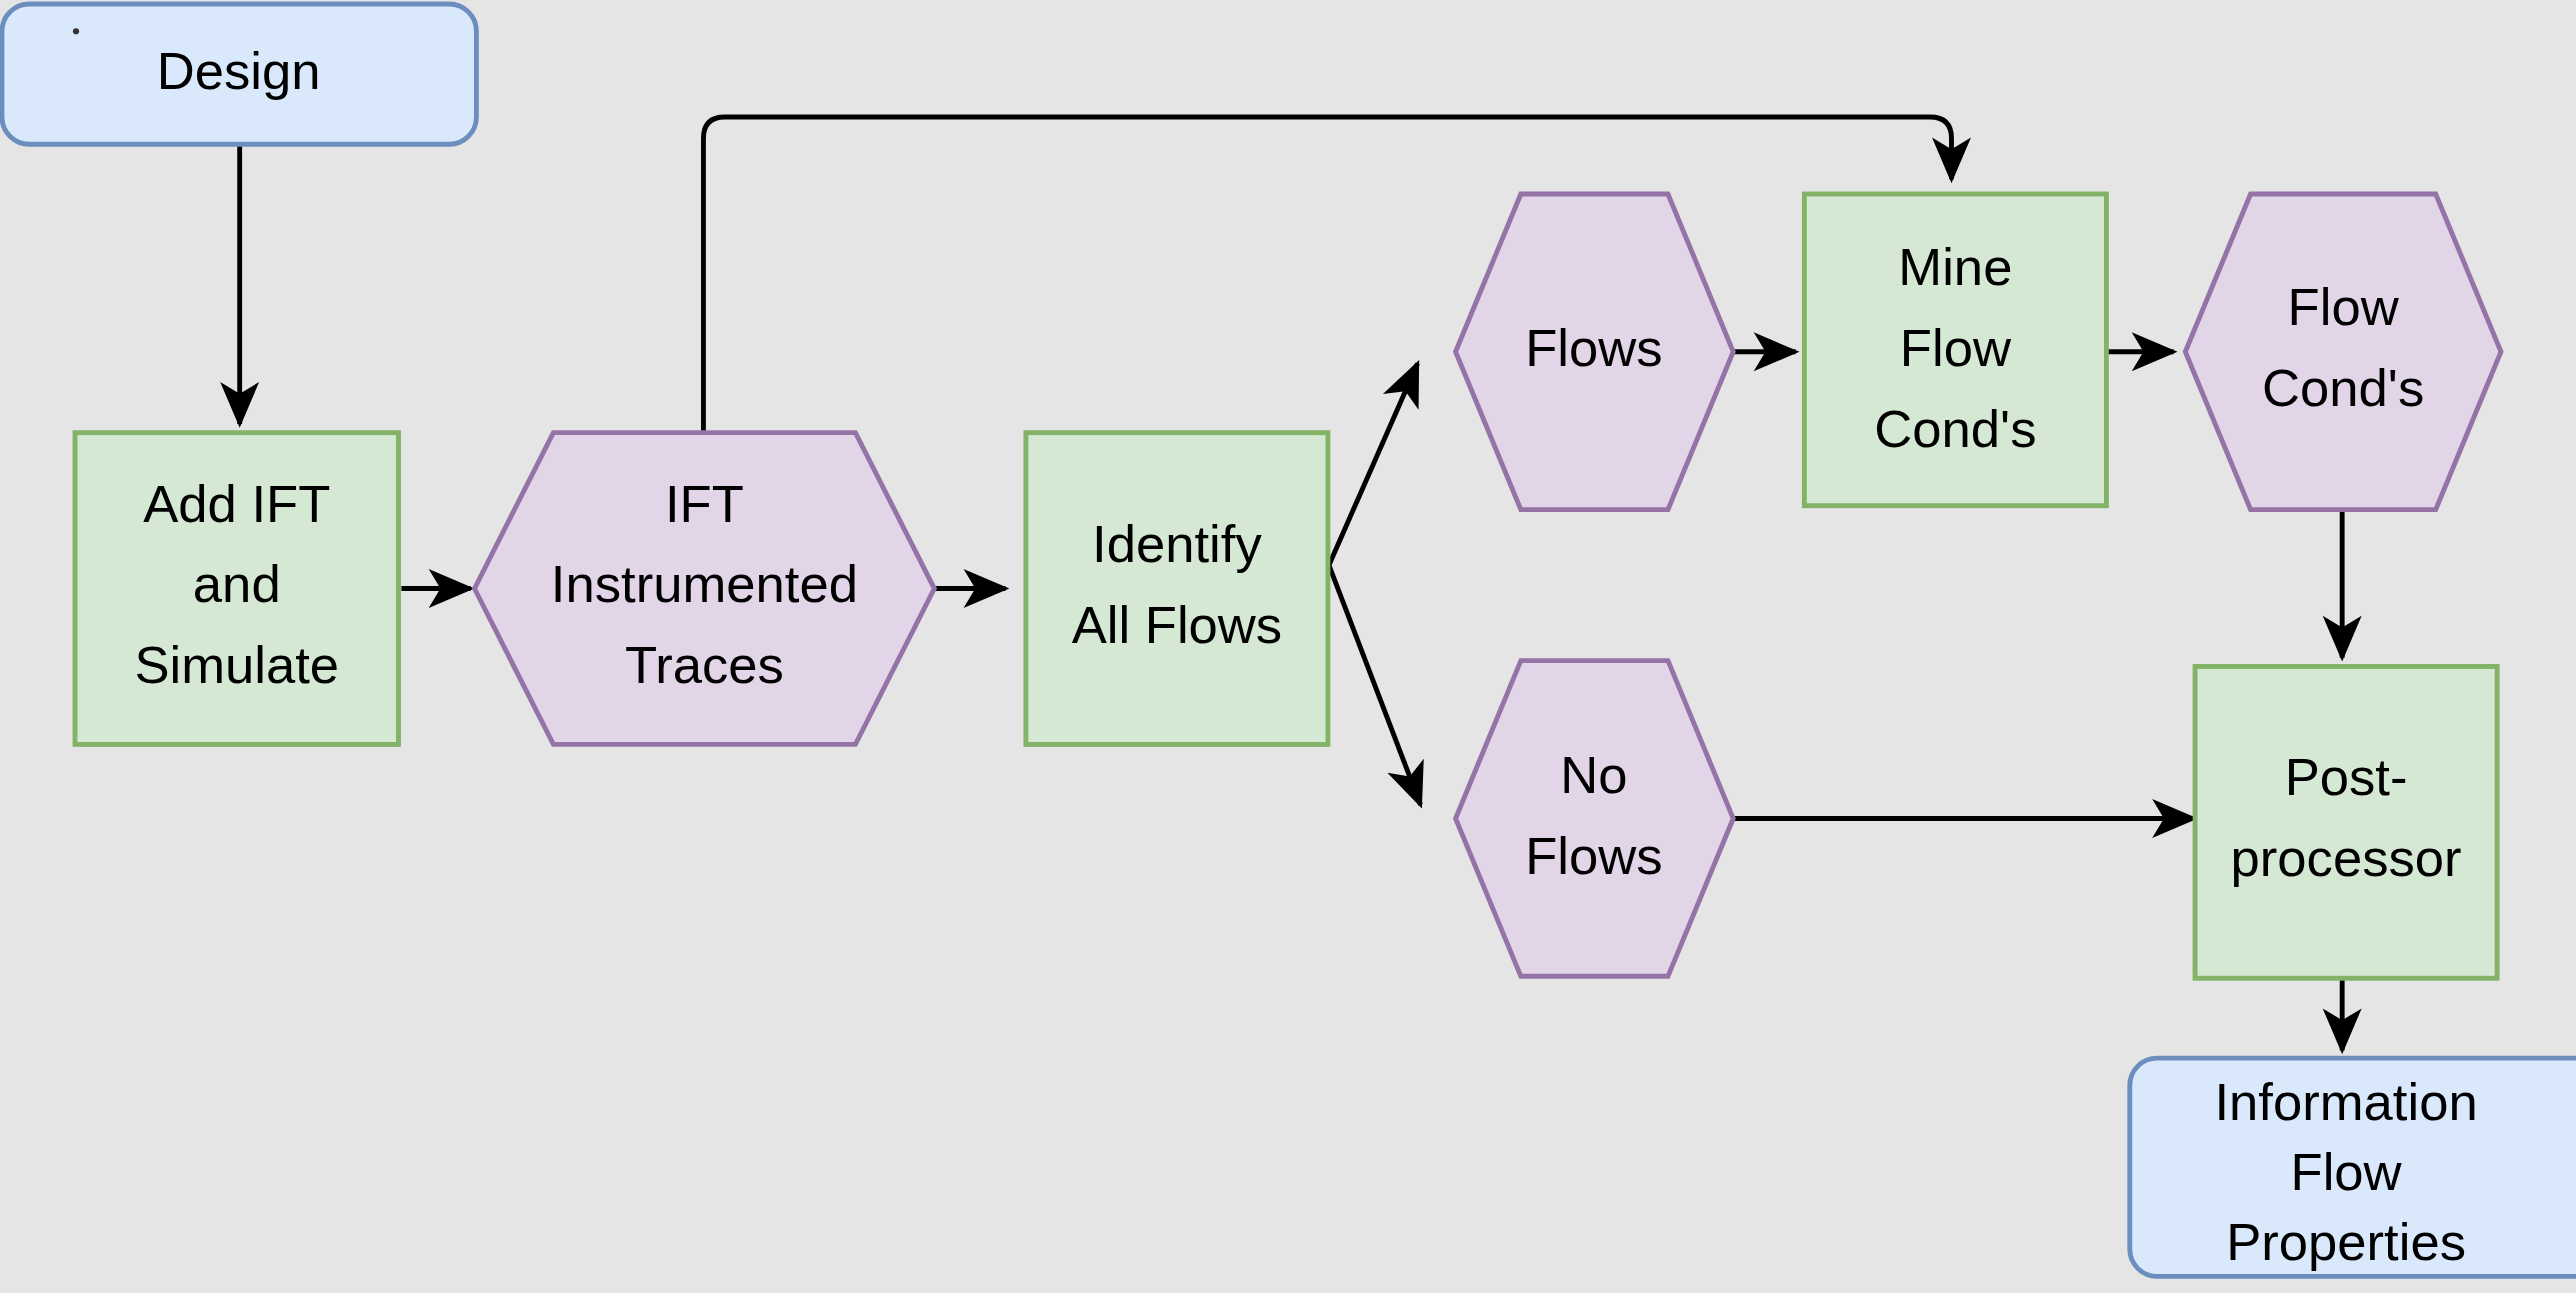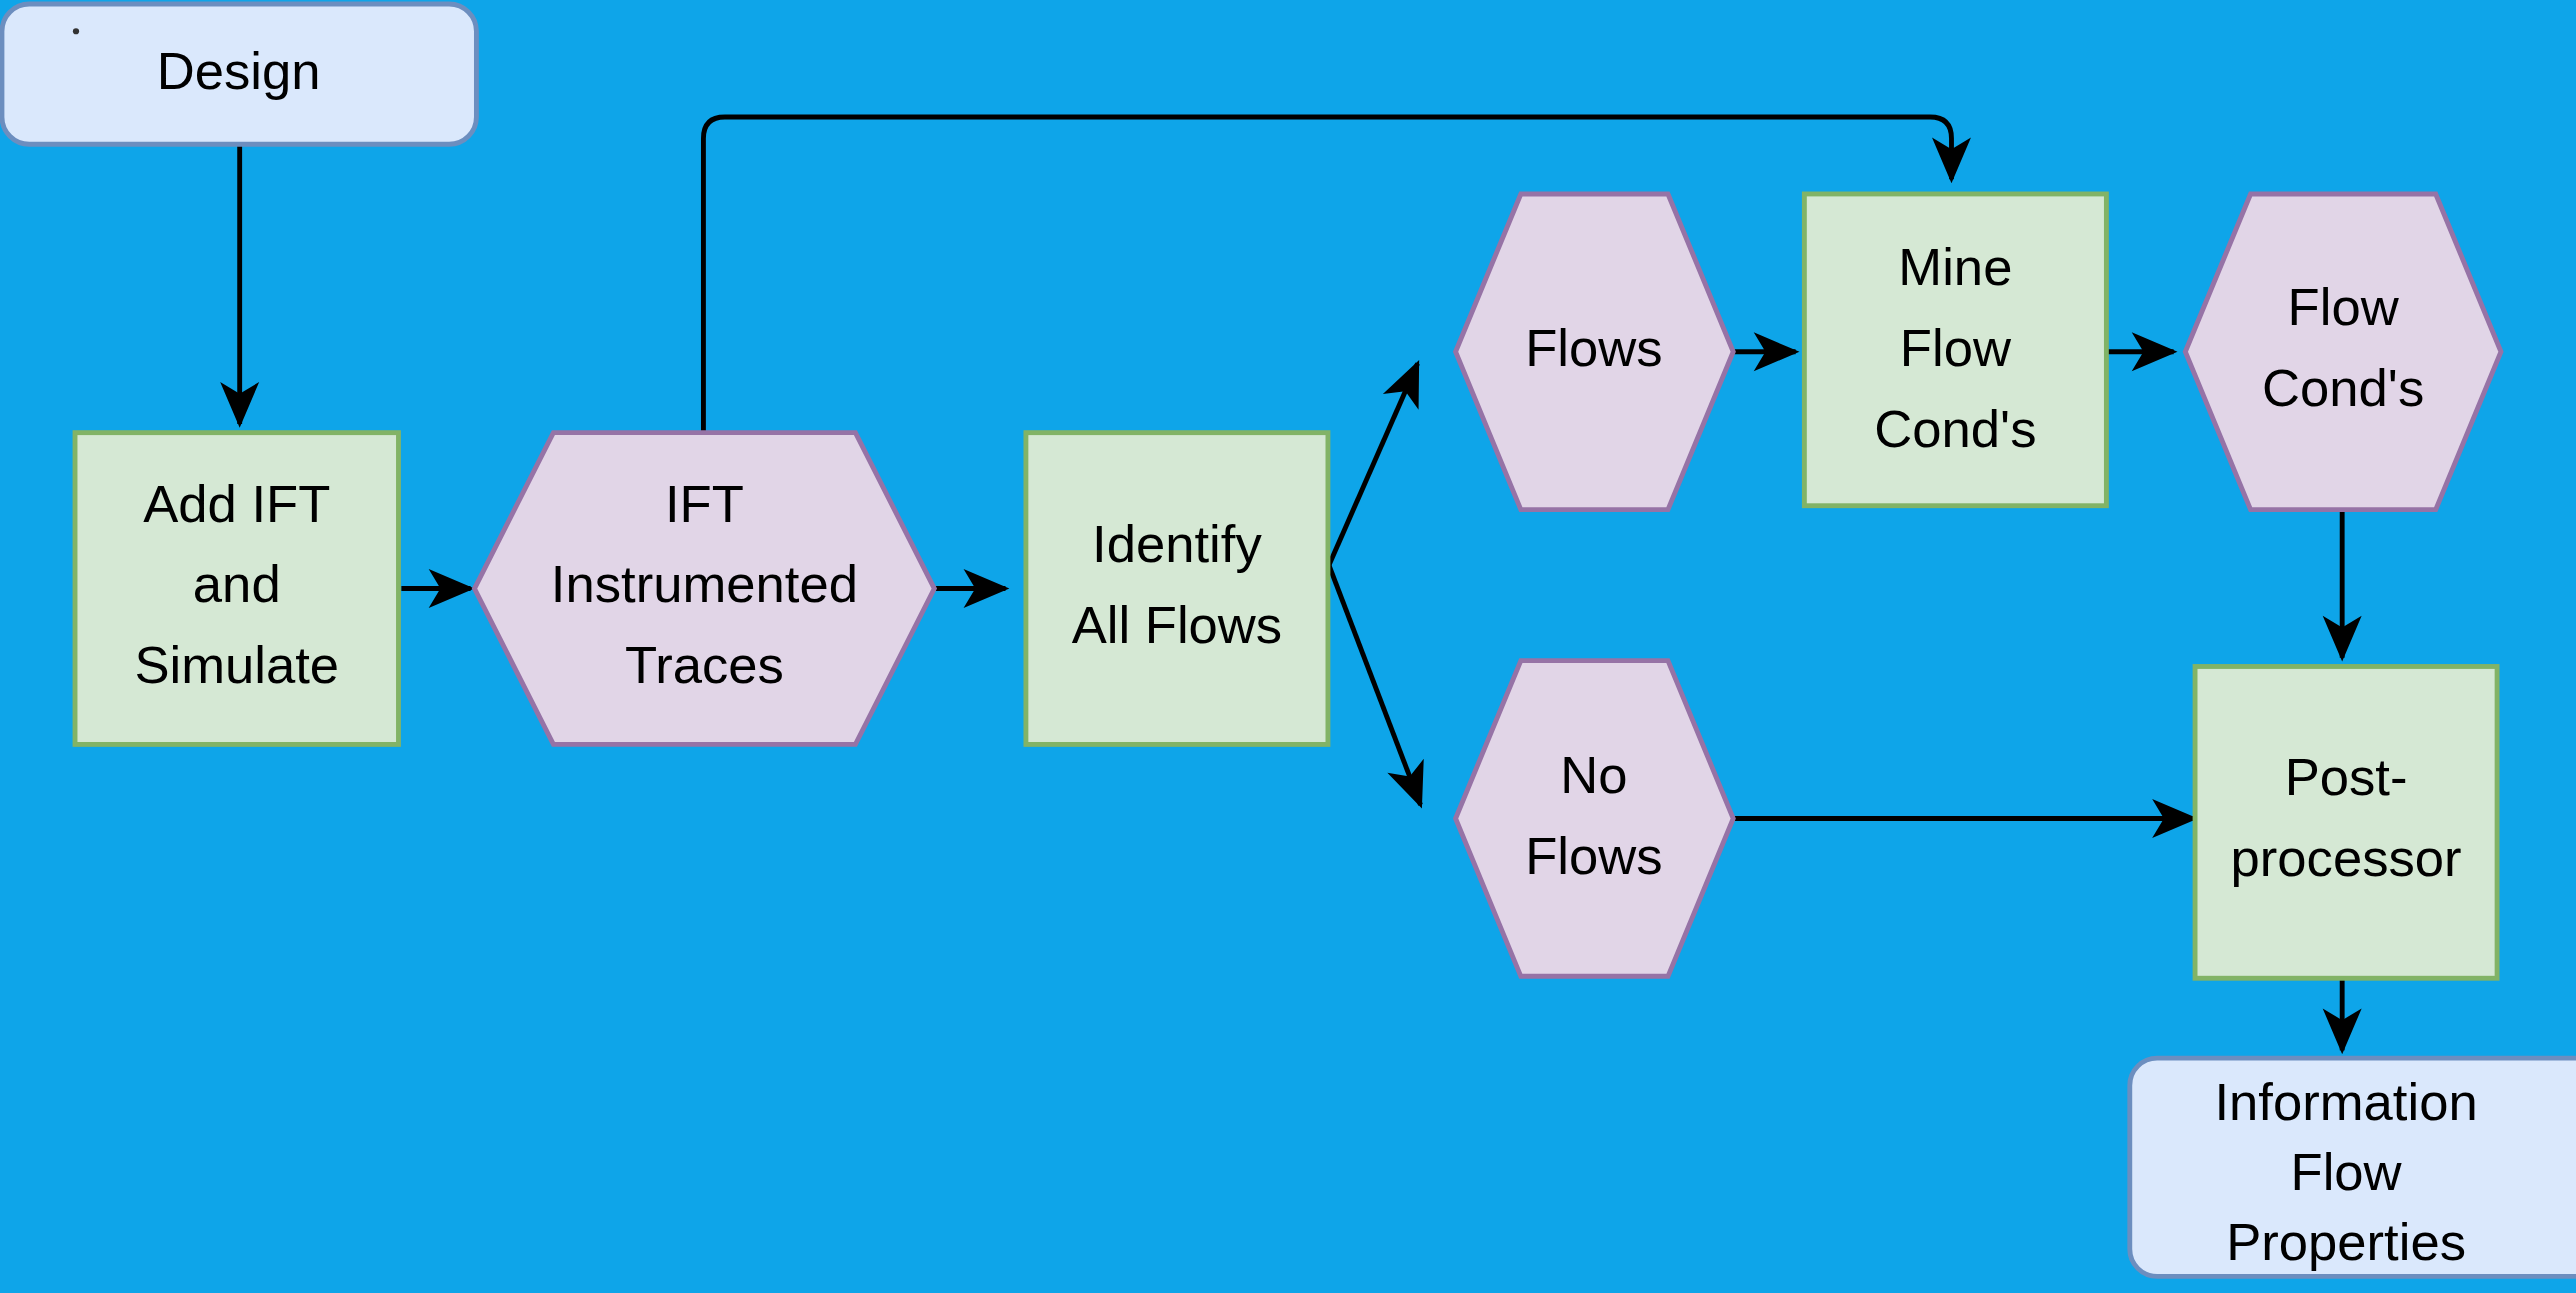--- a/index.html
+++ b/index.html
@@ -4,21 +4,21 @@
 <style>
   html, body {
     margin: 0;
     padding: 0;
     background: #ffffff;
   }
   #canvas-wrap {
     position: relative;
     width: 2576px;
     height: 1294px;
-    background: #0ea5e9;
+    background: #e5e5e5;
     overflow: hidden;
     font-family: "Liberation Sans", sans-serif;
   }
   svg#flow {
     position: absolute;
     top: 0;
     left: 0;
     width: 2576px;
     height: 1294px;
     display: block;

